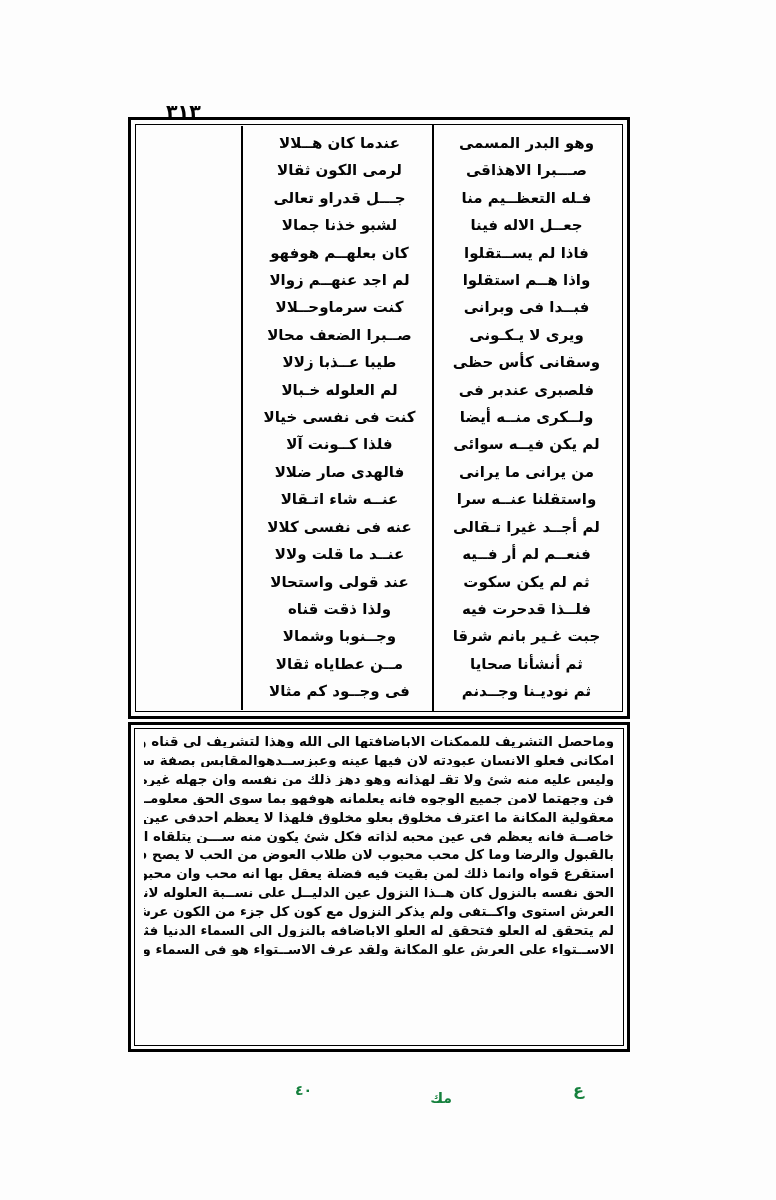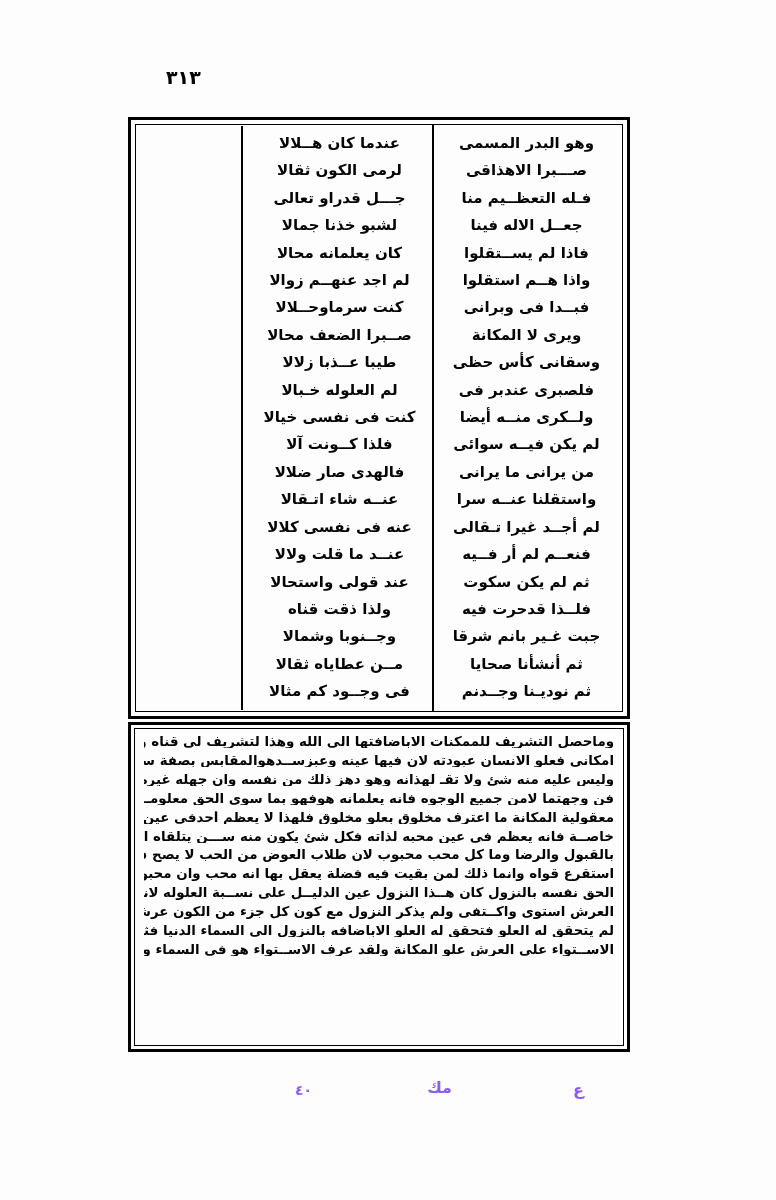--- a/index.html
+++ b/index.html
@@ -16,21 +16,21 @@
     width: 776px;
     height: 1200px;
     background: #fdfdfd;
     overflow: hidden;
   }
 
   
   .page-number {
     position: absolute;
     left: 166px;
-    top: 66px;
+    top: 100px;
     font-family: "DejaVu Sans", sans-serif;
     font-size: 19px;
     font-weight: 700;
     letter-spacing: 1px;
     color: #000;
     direction: rtl;
   }
 
   
   .verse-frame {
@@ -153,33 +153,33 @@
     left: 128px;
     top: 1078px;
     width: 502px;
     height: 44px;
     direction: rtl;
   }
   .footer-mark {
     position: absolute;
     font-family: "DejaVu Sans", sans-serif;
     font-weight: 700;
-    color: #8b5cf6;
+    color: #15803d;
     direction: rtl;
     unicode-bidi: isolate;
   }
   .footer-mark.m-catchword {
     right: 46px;
     top: 2px;
     font-size: 16px;
   }
   .footer-mark.m-signature {
     right: 178px;
-    top: 0;
-    font-size: 16px;
+    top: 12px;
+    font-size: 14px;
   }
   .footer-mark.m-quire {
     right: 318px;
     top: 4px;
     font-size: 14px;
   }
 </style>
 </head>
 <body>
 
@@ -195,21 +195,21 @@
     <div class="verse-columns">
 
       <div class="verse-col">
         <div class="verse-line">وهو البدر المسمى</div>
         <div class="verse-line">صـــبرا الاهذاقى</div>
         <div class="verse-line">فـله التعظــيم منا</div>
         <div class="verse-line">جعــل الاله فينا</div>
         <div class="verse-line">فاذا لم يســتقلوا</div>
         <div class="verse-line">واذا هــم استقلوا</div>
         <div class="verse-line">فبــدا فى وبرانى</div>
-        <div class="verse-line">ويرى لا المكانة</div>
+        <div class="verse-line">ويرى لا يـكـونى</div>
         <div class="verse-line">وسقانى كأس حظى</div>
         <div class="verse-line">فلصبرى عندبر فى</div>
         <div class="verse-line">ولــكرى منــه أيضا</div>
         <div class="verse-line">لم يكن فيــه سوائى</div>
         <div class="verse-line">من يرانى ما يرانى</div>
         <div class="verse-line">واستقلنا عنــه سرا</div>
         <div class="verse-line">لم أجــد غيرا تـقالى</div>
         <div class="verse-line">فنعــم لم أر فــيه</div>
         <div class="verse-line">ثم لم يكن سكوت</div>
         <div class="verse-line">فلــذا قدحرت فيه</div>
@@ -218,21 +218,21 @@
         <div class="verse-line">ثم نوديـنا وجــدنم</div>
       </div>
 
       <div class="col-divider"></div>
 
       <div class="verse-col">
         <div class="verse-line">عندما كان هــلالا</div>
         <div class="verse-line">لرمى الكون ثقالا</div>
         <div class="verse-line">جـــل قدراو تعالى</div>
         <div class="verse-line">لشبو خذنا جمالا</div>
-        <div class="verse-line">كان يعلمانه محالا</div>
+        <div class="verse-line">كان بعلهــم هوفهو</div>
         <div class="verse-line">لم اجد عنهــم زوالا</div>
         <div class="verse-line">كنت سرماوحــلالا</div>
         <div class="verse-line">صــبرا الضعف محالا</div>
         <div class="verse-line">طيبا عــذبا زلالا</div>
         <div class="verse-line">لم العلوله خـبالا</div>
         <div class="verse-line">كنت فى نفسى خيالا</div>
         <div class="verse-line">فلذا كــونت آلا</div>
         <div class="verse-line">فالهدى صار ضلالا</div>
         <div class="verse-line">عنــه شاء اتـقالا</div>
         <div class="verse-line">عنه فى نفسى كلالا</div>

